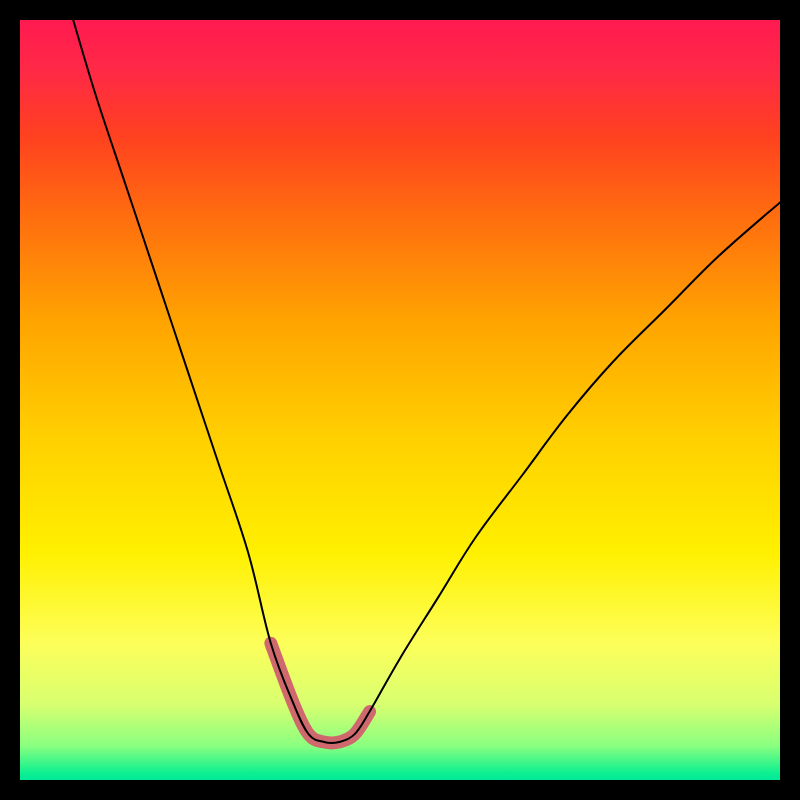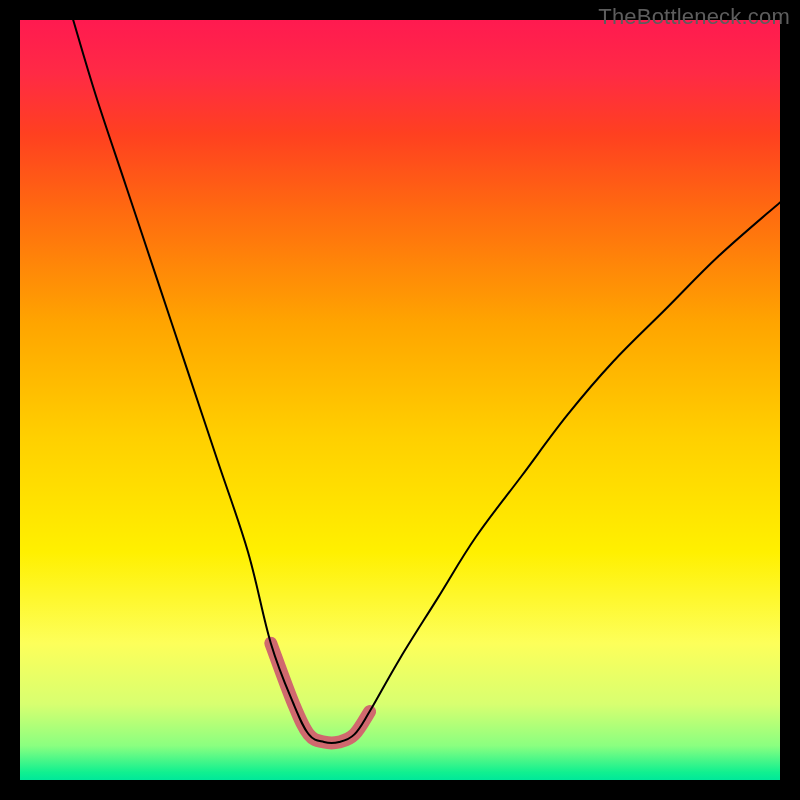--- a/index.html
+++ b/index.html
@@ -41,21 +41,20 @@
     width: 760px;
     height: 760px;
     display: block;
   }
 </style>
 </head>
 <body>
 
 <div class="stage">
 
-  <div class="watermark">TheBottleneck.com</div>
 
   <div class="plot-area">
     <svg id="plot-svg" viewBox="0 0 760 760" preserveAspectRatio="none">
       <defs>
         <linearGradient id="bgGrad" x1="0" y1="0" x2="0" y2="1">
             <stop offset="0%" stop-color="#ff1a50"></stop>
             <stop offset="7.000000000000001%" stop-color="#ff2a45"></stop>
             <stop offset="15%" stop-color="#ff4020"></stop>
             <stop offset="25%" stop-color="#ff6a10"></stop>
             <stop offset="40%" stop-color="#ffa500"></stop>

